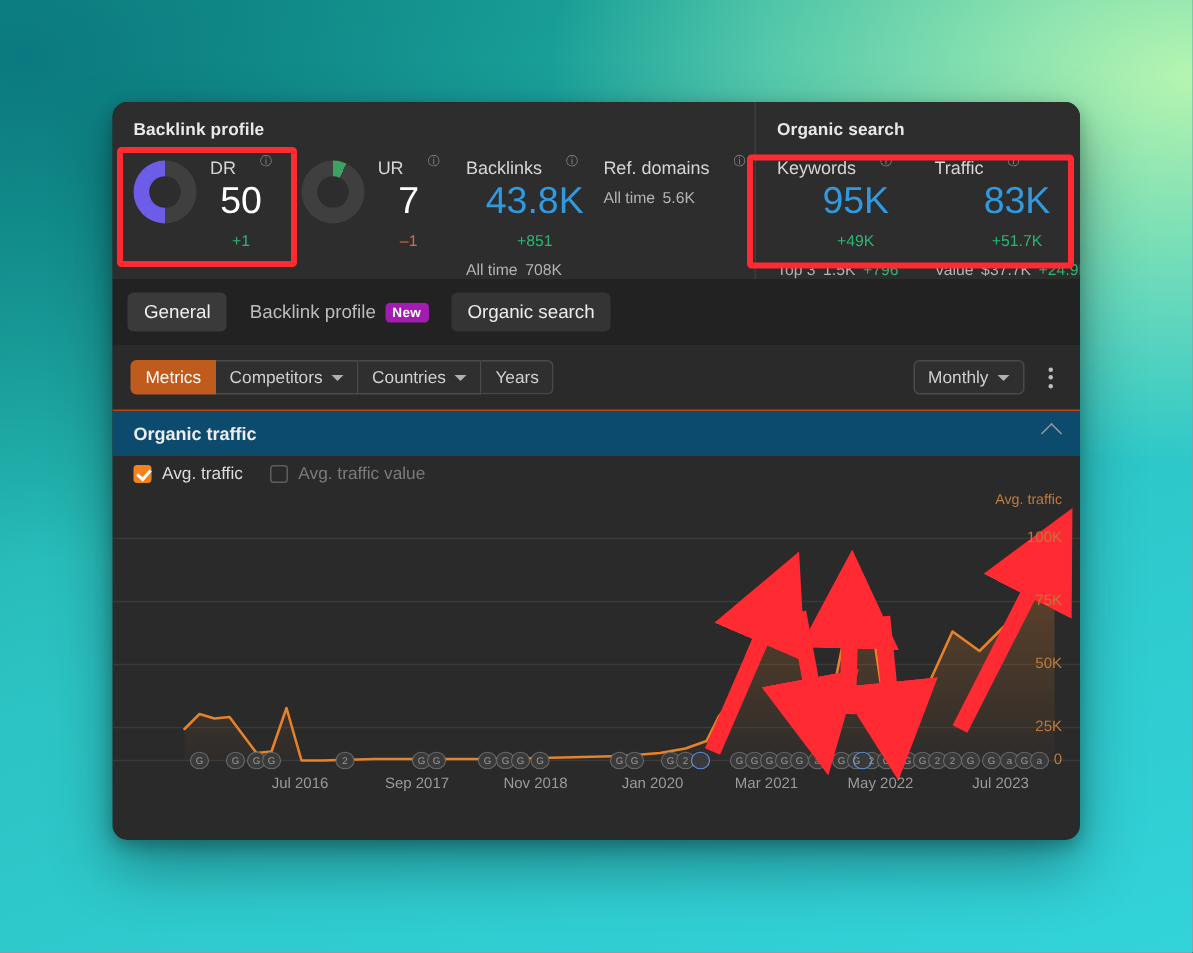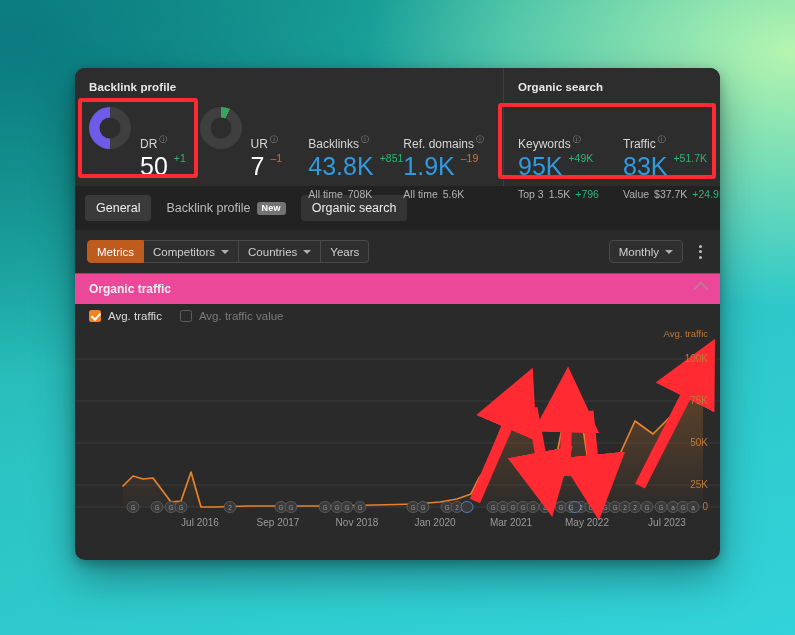--- a/index.html
+++ b/index.html
@@ -40,28 +40,28 @@
     letter-spacing: .1px;
   }
   #backlink-panel { width: 428px; padding-left: 14px; }
   #organic-panel  { flex: 1; padding-left: 14px; border-left: 1px solid #3d3d3d; }
 
   .metric-row { display: flex; margin-top: 12px; }
 
   .metric { position: relative; }
   .metric-label {
     font-size: 12px; color: #d6d6d6;
-    display: flex; align-items: flex-start; gap: 2px; margin-top: 32px;
+    display: flex; align-items: flex-start; gap: 16px;
   }
   .info-i {
     font-size: 8px; color: #8d8d8d; line-height: 1;
     position: relative; top: -1px;
   }
   .metric-value-row {
-    display: flex; align-items: flex-start; gap: 6px; margin-top: 1px;
+    display: flex; align-items: center; gap: 6px; margin-top: 1px; flex-direction: column;
   }
   .metric-value { font-size: 25px; color: #ffffff; font-weight: normal; line-height: 1.15; }
   .metric-value.blue { color: #2f9ae0; }
   .delta { font-size: 10.5px; }
   .delta.up { color: #2bb673; }
   .delta.down { color: #d6712c; }
   .metric-sub {
     font-size: 10.5px; color: #b3b3b3; margin-top: 7px;
     display: flex; gap: 5px; 
   }
@@ -101,21 +101,21 @@
   }
   .tab {
     display: flex; align-items: center; gap: 6px;
     padding: 6px 11px; font-size: 12.5px;
     color: #bcbcbc; border-radius: 4px;
     cursor: pointer;
   }
   .tab.active { background: #3a3a3a; color: #f0f0f0; }
   #tab-organic { background: #343434; color: #ececec; }
   .new-badge {
-    background: #737373; color: #ffffff;
+    background: #a21caf; color: #ffffff;
     font-size: 9px; font-weight: bold;
     padding: 1.5px 5px; border-radius: 3px;
     letter-spacing: .2px;
   }
 
   
   #toolbar {
     height: 44px; background: #2a2a2a;
     display: flex; align-items: center;
     padding: 0 12px 0 12px;
@@ -141,21 +141,21 @@
   .solo {
     border-radius: 4px; background: #2f2f2f; border: 1px solid #4a4a4a;
   }
   #toolbar-right { margin-left: auto; display: flex; align-items: center; gap: 10px; }
   #kebab { display: flex; flex-direction: column; gap: 2.5px; padding: 4px 6px; cursor: pointer; }
   #kebab i { width: 3px; height: 3px; border-radius: 50%; background: #bdbdbd; display: block; }
 
   
   #section-header {
     height: 30px; display: flex; align-items: center;
-    padding: 0 14px; background: #ec4899;
+    padding: 0 14px; background: #0c4a6e;
   }
   #section-title { font-size: 12px; font-weight: bold; color: #ededed; }
   #collapse-chevron {
     margin-left: auto; width: 10px; height: 10px;
     border-left: 1.6px solid #9a9a9a; border-top: 1.6px solid #9a9a9a;
     transform: rotate(45deg); cursor: pointer;
   }
 
   #legend { display: flex; align-items: center; gap: 18px; padding: 6px 14px 0 14px; }
   .legend-item { display: flex; align-items: center; gap: 7px; font-size: 11.5px; cursor: pointer; }
@@ -239,24 +239,20 @@
           <div class="metric-sub">
             <span>All time</span>
             <span class="num">708K</span>
           </div>
         </div>
 
         <div class="metric" style="width:110px;">
           <div class="metric-label">
             <span>Ref. domains</span>
             <span class="info-i">ⓘ</span>
-          </div>
-          <div class="metric-value-row">
-            <span class="metric-value blue">1.9K</span>
-            <span class="delta down">–19</span>
           </div>
           <div class="metric-sub">
             <span>All time</span>
             <span class="num">5.6K</span>
           </div>
         </div>
 
       </div>
 
     </div>

